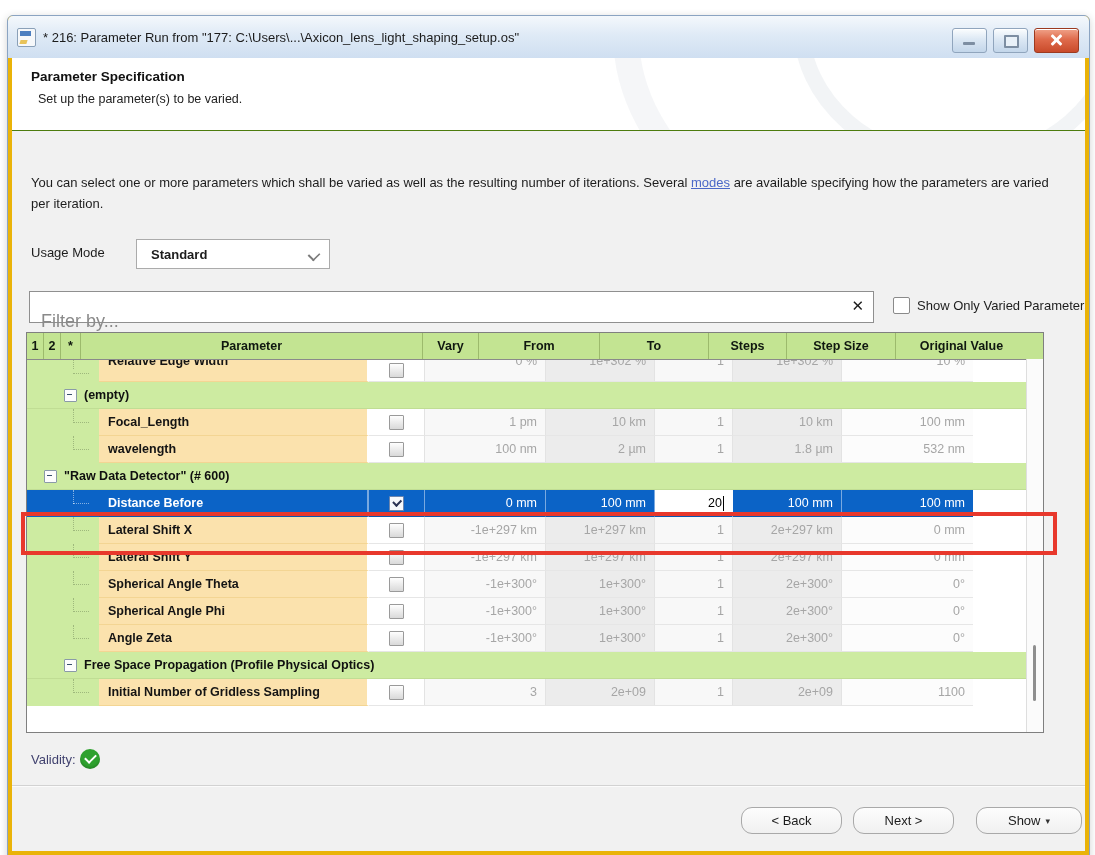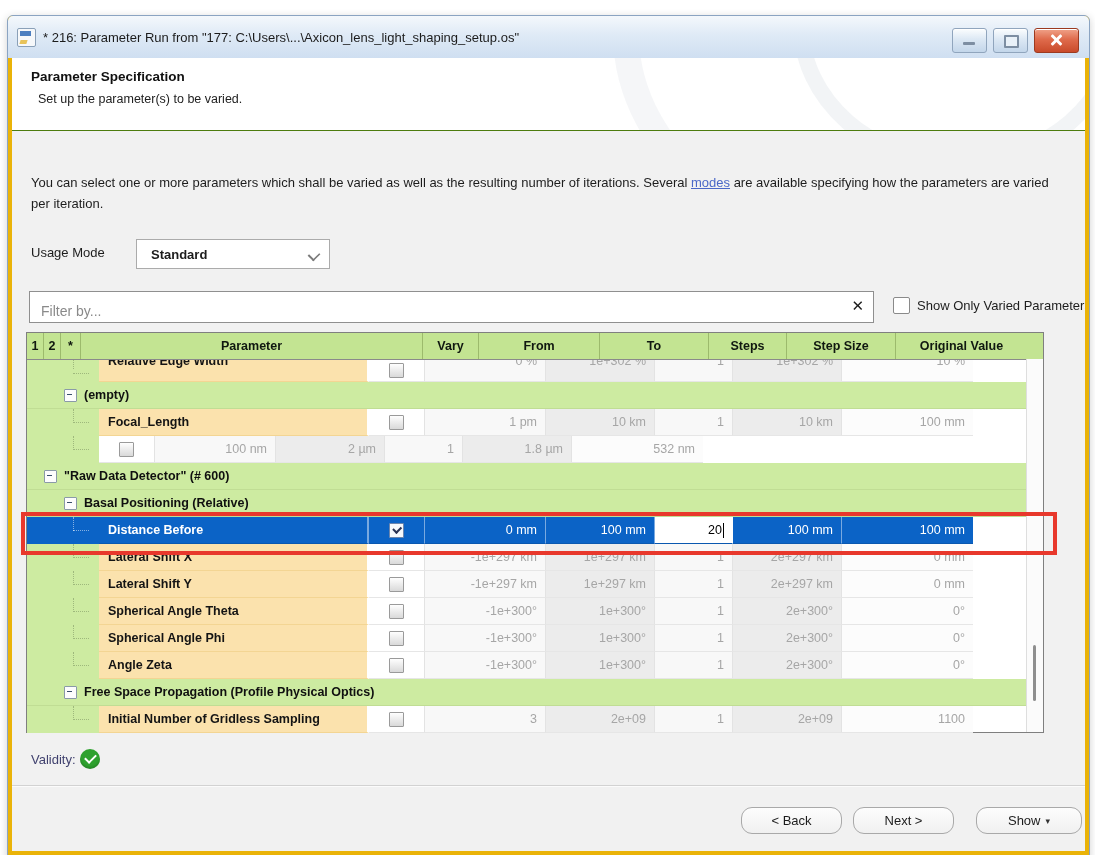--- a/index.html
+++ b/index.html
@@ -41,21 +41,21 @@
   .intro a{color:#4a68c8;text-decoration:underline;cursor:pointer;}
 
   
   .usage-label{position:absolute;left:19px;top:187px;font-size:13px;color:#1d1d1d;}
   .combo{position:absolute;left:124px;top:181px;width:178px;height:28px;background:#fff;border:1px solid #ababab;
          display:flex;align-items:center;padding-left:14px;font-size:13px;font-weight:bold;color:#1c1c1c;}
   .combo .chev{position:absolute;right:10px;top:10px;width:8px;height:8px;border-left:2px solid #7a7a7a;border-bottom:2px solid #7a7a7a;transform:rotate(-45deg) scaleY(.8);}
 
   
   .filter{position:absolute;left:17px;top:233px;width:843px;height:30px;background:#fff;border:1px solid #8f8f8f;}
-  .filter input{position:absolute;left:9px;top:5px;width:790px;height:26px;border:none;outline:none;font-size:14px;color:#333;font-family:"Liberation Sans",sans-serif;background:transparent;}
+  .filter input{position:absolute;left:9px;top:15px;width:790px;height:26px;border:none;outline:none;font-size:18px;color:#333;font-family:"Liberation Sans",sans-serif;background:transparent;}
   .filter input::placeholder{color:#8a8a8a;}
   .filter .clear{position:absolute;right:9px;top:4px;font-size:15px;color:#1a1a1a;cursor:pointer;line-height:20px;}
   .showonly{position:absolute;left:881px;top:239px;display:flex;align-items:center;}
   .cb{width:15px;height:15px;background:#fff;border:1px solid #8a8a8a;border-radius:2px;flex:0 0 auto;}
   .showonly span{margin-left:7px;font-size:13px;color:#1d1d1d;white-space:nowrap;}
 
   
   .ptable{position:absolute;left:14px;top:274px;width:1016px;height:399px;border:1px solid #7f7f7f;background:#fff;}
   .thead{display:flex;height:26px;background:#c3e492;border-bottom:1px solid #8a8a8a;}
   .thead>div{display:flex;align-items:center;justify-content:center;font-size:12.5px;font-weight:bold;color:#101810;
@@ -233,20 +233,23 @@
             </div>
             <div class="vcell cstep">
               <span>10 km</span>
             </div>
             <div class="vcell corig">
               <span>100 mm</span>
             </div>
           </div>
           <div class="rowline prow">
             <div class="gut"></div>
+            <div class="pname">
+              <span>wavelength</span>
+            </div>
             <div class="vcell cvary">
               <div class="vary-box"></div>
             </div>
             <div class="vcell cfrom">
               <span>100 nm</span>
             </div>
             <div class="vcell cto">
               <span>2 µm</span>
             </div>
             <div class="vcell csteps">
@@ -255,24 +258,20 @@
             <div class="vcell cstep">
               <span>1.8 µm</span>
             </div>
             <div class="vcell corig">
               <span>532 nm</span>
             </div>
           </div>
           <div class="rowline grow ind0">
             <div class="gbox"></div>
             <span class="glabel">"Raw Data Detector" (# 600)</span>
-          </div>
-          <div class="rowline grow ind1">
-            <div class="gbox"></div>
-            <span class="glabel">Basal Positioning (Relative)</span>
           </div>
           <div class="rowline prow sel">
             <div class="gut"></div>
             <div class="pname">
               <span>Distance Before</span>
             </div>
             <div class="vcell cvary">
               <div class="vary-box on"></div>
             </div>
             <div class="vcell cfrom">

